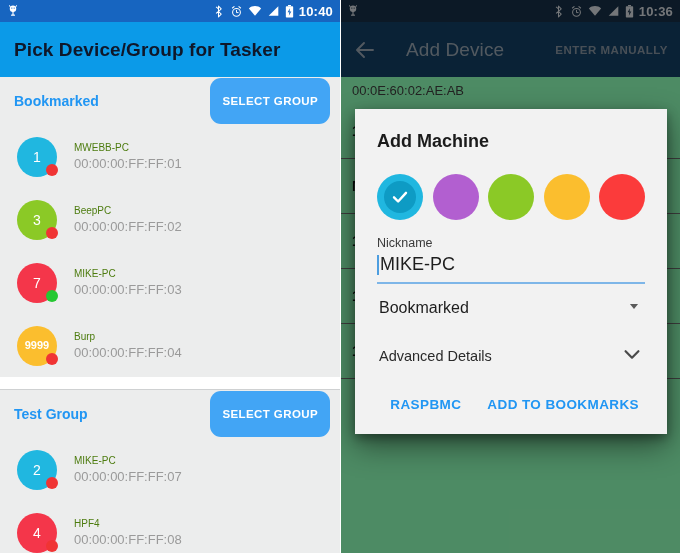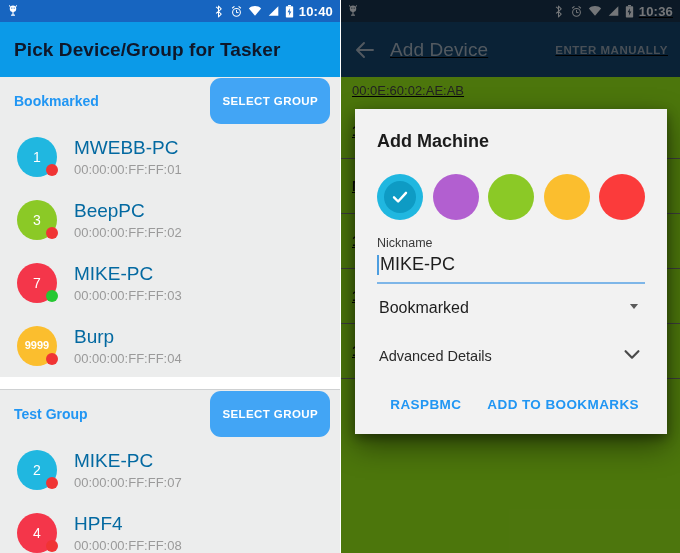--- a/index.html
+++ b/index.html
@@ -7,21 +7,21 @@
     width: 680px; height: 553px;
     background: #ffffff;
     font-family: "Liberation Sans", sans-serif;
     overflow: hidden;
   }
   #root { position: relative; width: 680px; height: 553px; display: flex; }
 
   
   .panel { position: relative; width: 340px; height: 553px; overflow: hidden; }
   .panel-left { background: #eceded; }
-  .panel-right { background: #84cc16; text-decoration: underline; }
+  .panel-right { background: #86efac; }
 
   
   .statusbar {
     position: relative; height: 22px; width: 100%;
     display: flex; align-items: center;
     padding: 0 7px 0 6px;
   }
   .sb-left { background: #1765c0; }
   .sb-right { background: #152c42; }
   .sb-spacer { flex: 1; }
@@ -38,21 +38,21 @@
   .appbar {
     height: 55px; width: 100%;
     display: flex; align-items: center;
     padding: 0 14px;
   }
   .ab-left { background: #0b9ae8; }
   .ab-right { background: #123c5e; padding: 0 12px; }
   .ab-title {
     color: #0f172a; font-size: 19px; font-weight: bold; letter-spacing: .1px;
   }
-  .ab-right .ab-title { color: #8e9aa5; font-weight: normal; font-size: 19px; margin-left: 12px; }
+  .ab-right .ab-title { color: #8e9aa5; font-weight: normal; font-size: 19px; margin-left: 28px; }
   .ab-back { width: 26px; height: 26px; display: flex; align-items: center; justify-content: center; }
   .ab-action {
     margin-left: auto; color: #7d8995; font-size: 11.5px;
     font-weight: bold; letter-spacing: .5px;
   }
 
   
   .group-header {
     height: 48px; display: flex; align-items: center;
     padding: 0 10px 0 14px; background: #eceded;
@@ -74,21 +74,21 @@
     width: 40px; height: 40px; border-radius: 50%;
     display: flex; align-items: center; justify-content: center;
     color: #ffffff; font-size: 14px; line-height: 1;
   }
   .avatar.tiny { font-size: 11px; font-weight: bold; }
   .status-dot {
     position: absolute; right: -1px; bottom: 1px;
     width: 12px; height: 12px; border-radius: 50%;
   }
   .device-text { margin-left: 17px; display: flex; flex-direction: column; gap: 3px; }
-  .device-name { color: #0369a1; font-size: 19px; }
+  .device-name { color: #4d7c0f; font-size: 10px; }
   .device-mac { color: #9a9a9a; font-size: 13px; }
   .sec-divider { height: 1px; background: #cfd1d2; }
   .white-strip { height: 12px; background: #ffffff; }
 
   
   .bg-content { position: relative; padding: 6px 0 0 0; }
   .bg-header {
     color: #1a1a1a; font-size: 15px; font-weight: bold;
     padding: 4px 0 2px 12px;
   }

